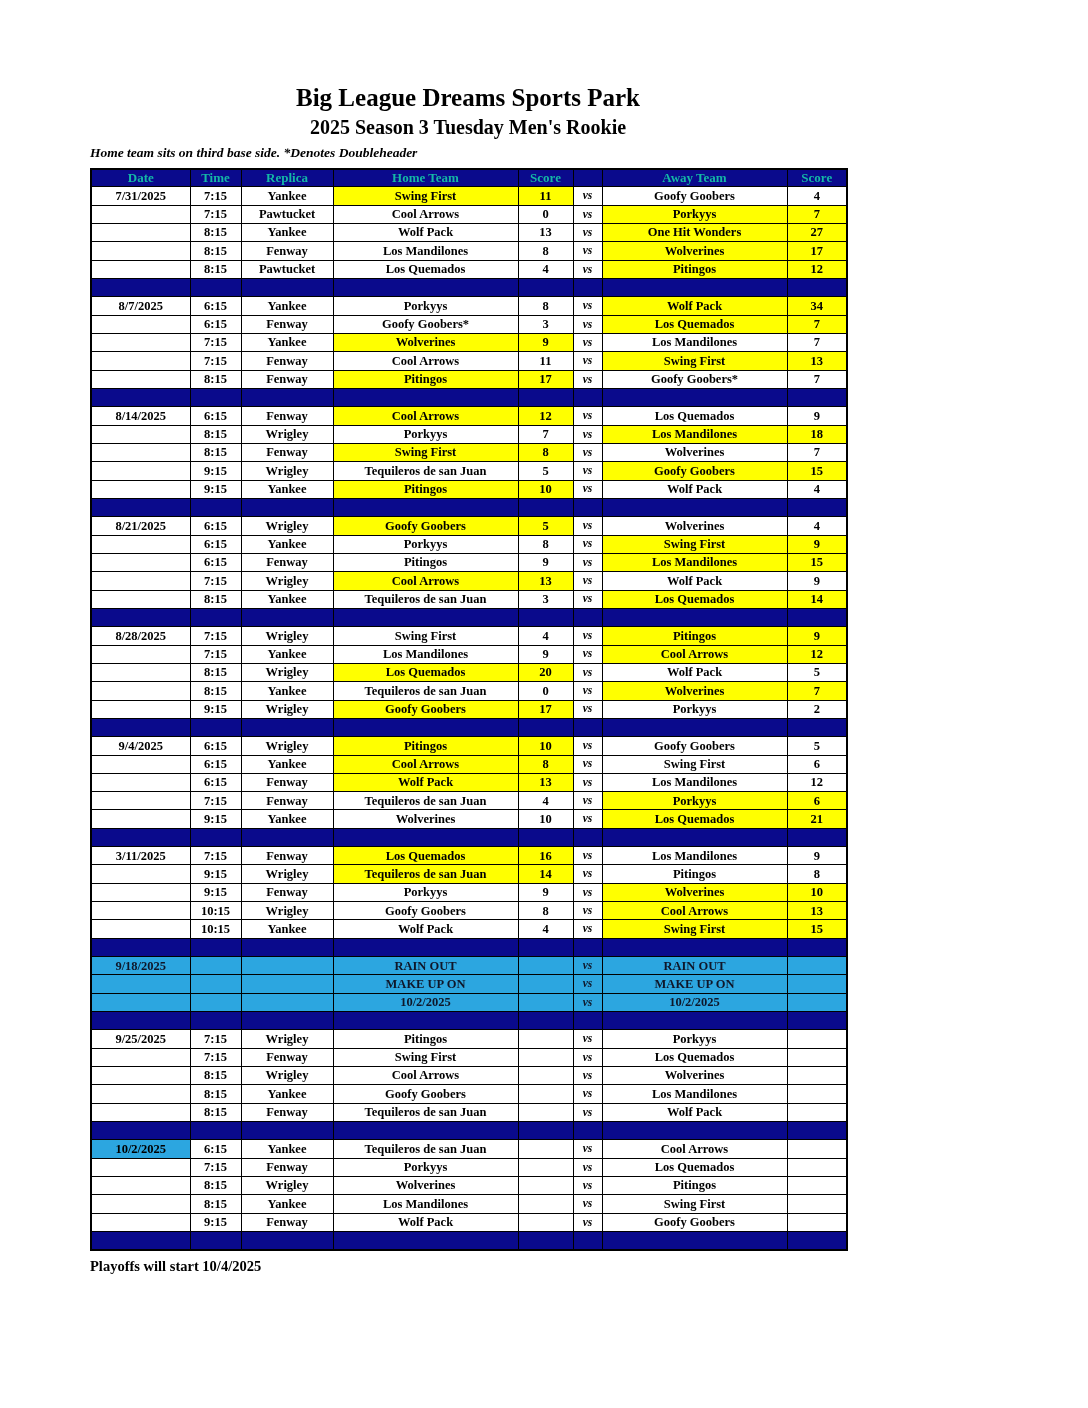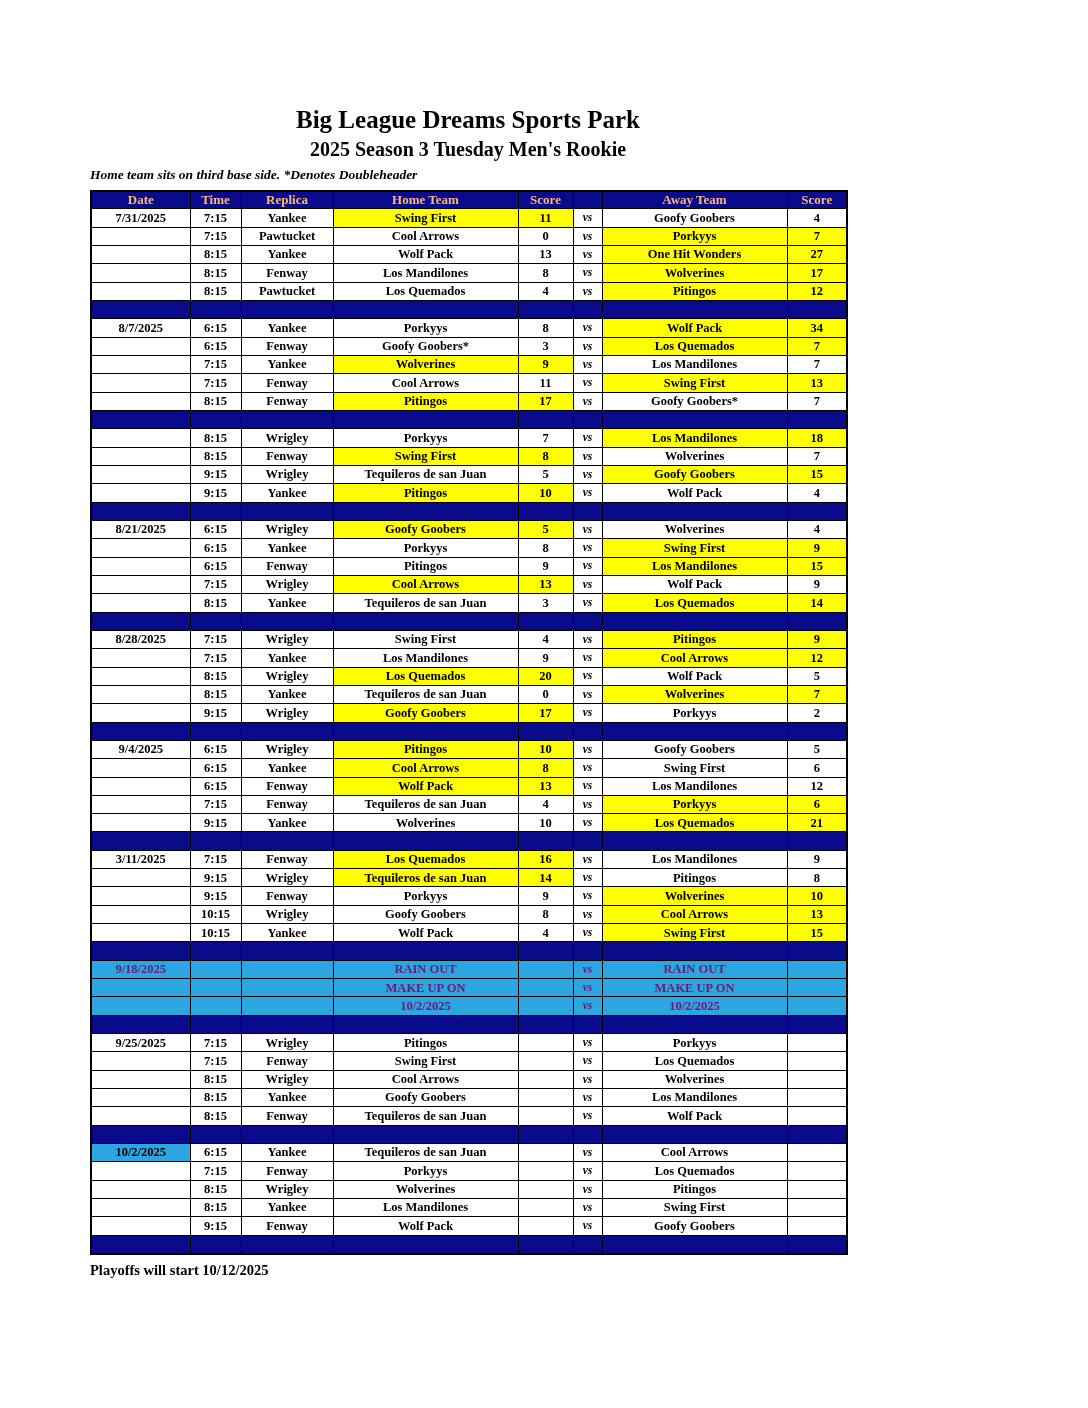--- a/index.html
+++ b/index.html
@@ -1,38 +1,38 @@
 <!DOCTYPE html>
 <html><head>
 <meta charset="utf-8">
 <style>
   * { margin:0; padding:0; box-sizing:border-box; }
   html,body { background:#ffffff; }
   body {
     width:1088px; height:1408px; position:relative;
     font-family:"Liberation Serif", serif; color:#000;
   }
-  .container { position:absolute; left:90px; top:106px; width:756px; }
+  .container { position:absolute; left:90px; top:84px; width:756px; }
   .title { text-align:center; font-size:25px; font-weight:bold; line-height:1.1; }
   .subtitle { text-align:center; font-size:20px; font-weight:bold; line-height:1.1; margin-top:4px; }
   .note { font-size:13.5px; font-weight:bold; font-style:italic; margin-top:7px; }
   table {
     border-collapse:collapse; table-layout:fixed; width:756px;
     margin-top:7px; border:2px solid #000;
   }
   th, td {
     border:1px solid #000; height:18.33px; padding:0 2px;
     text-align:center; vertical-align:middle;
     font-weight:bold; font-size:12.5px; line-height:1;
     overflow:hidden; white-space:nowrap;
   }
-  thead th { background:#0a0a8c; color:#fdba74; font-size:13px; }
+  thead th { background:#0a0a8c; color:#14b8a6; font-size:13px; }
   tr.sep td { background:#0a0a8c; }
   td.hl { background:#ffff00; }
-  tr.rainout td { background:#2ca6e0; color:#701a75; }
+  tr.rainout td { background:#2ca6e0; color:#0f172a; }
   td.cyan { background:#2ca6e0; }
   td.vs { font-style:italic; font-size:11.5px; font-weight:bold;text-align:center; }
   .playoffs { margin-top:7px; font-size:14.5px; font-weight:bold; text-align:left; }
 </style>
 </head>
 <body>
 
 <div class="container">
   <div class="title">Big League Dreams Sports Park</div>
   <div class="subtitle">2025 Season 3 Tuesday Men's Rookie</div>
@@ -176,20 +176,30 @@
           <td></td>
           <td></td>
           <td></td>
           <td></td>
           <td></td>
           <td></td>
           <td></td>
           <td></td>
         </tr>
         <tr>
+          <td>8/14/2025</td>
+          <td>6:15</td>
+          <td>Fenway</td>
+          <td class="hl">Cool Arrows</td>
+          <td class="hl">12</td>
+          <td class="vs">vs</td>
+          <td>Los Quemados</td>
+          <td>9</td>
+        </tr>
+        <tr>
           <td></td>
           <td>8:15</td>
           <td>Wrigley</td>
           <td>Porkyys</td>
           <td>7</td>
           <td class="vs">vs</td>
           <td class="hl">Los Mandilones</td>
           <td class="hl">18</td>
         </tr>
         <tr>
@@ -628,14 +638,14 @@
           <td></td>
           <td></td>
           <td></td>
           <td></td>
           <td></td>
           <td></td>
         </tr>
       </tbody>
   </table>
 
-  <div class="playoffs">Playoffs will start 10/12/2025</div>
+  <div class="playoffs">Playoffs will start 10/4/2025</div>
 </div>
 
 </body></html>

